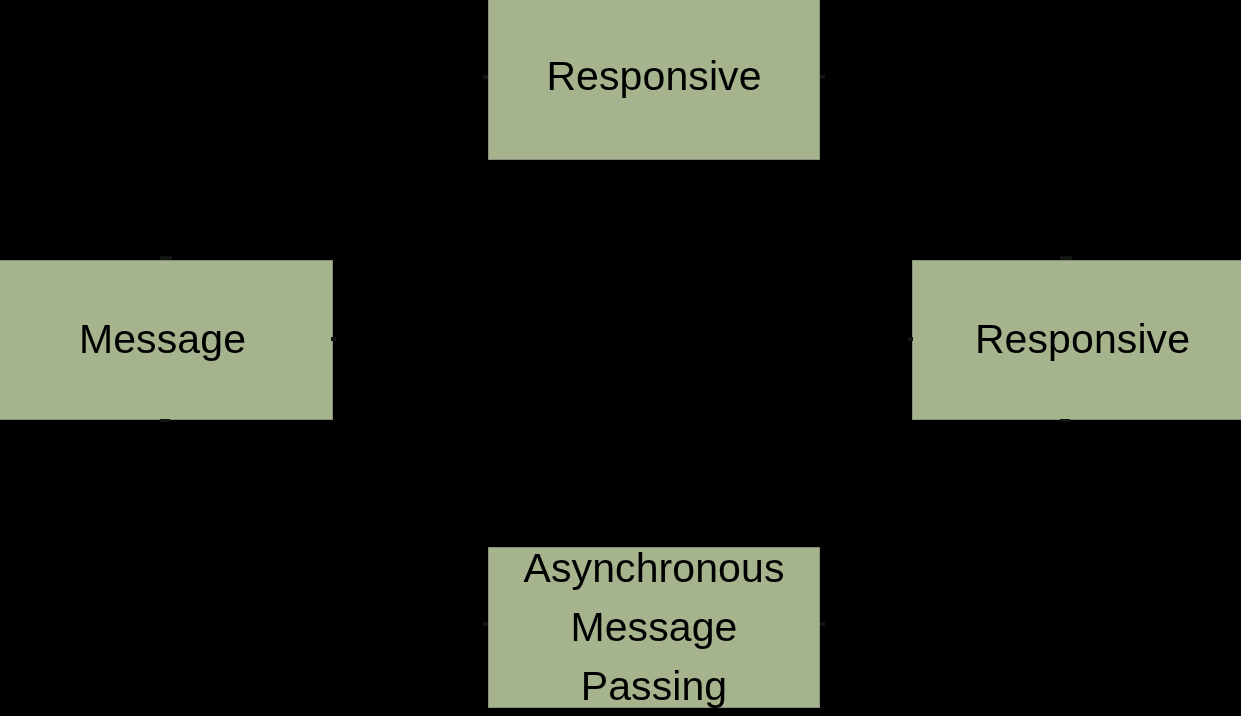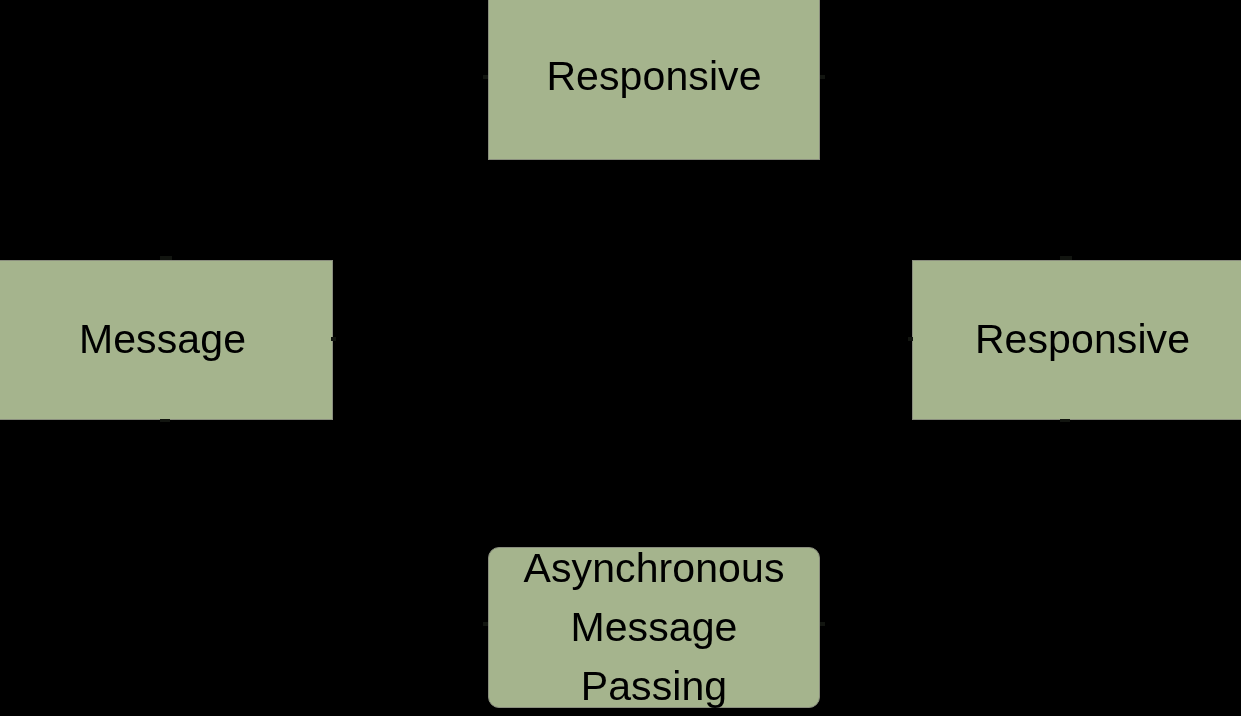--- a/index.html
+++ b/index.html
@@ -53,21 +53,21 @@
   </div>
 
   <div class="node" id="node-elastic" style="left:-8px; top:260px; width:341px; height:160px;">
     <span class="node-label">Message</span>
   </div>
 
   <div class="node" id="node-resilient" style="left:912px; top:260px; width:341px; height:160px;">
     <span class="node-label">Responsive</span>
   </div>
 
-  <div class="node" id="node-async" style="left:488px; top:547px; width:332px; height:161px;border-radius:11px;">
+  <div class="node" id="node-async" style="left:488px; top:547px; width:332px; height:161px;">
     <span class="node-label">Asynchronous
 Message
 Passing</span>
   </div>
 
   <div class="stub stub-h" style="left:483px; top:75px;"></div>
   <div class="stub stub-h" style="left:820px; top:75px;"></div>
 
   <div class="stub stub-v" style="left:160px; top:256px;"></div>
   <div class="stub stub-v-thin" style="left:160px; top:419px;"></div>

